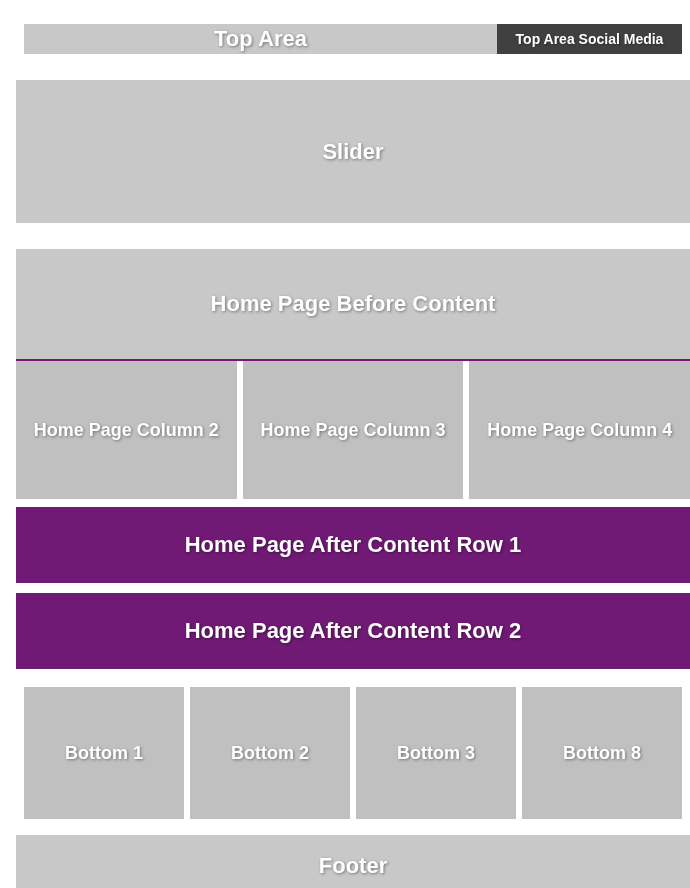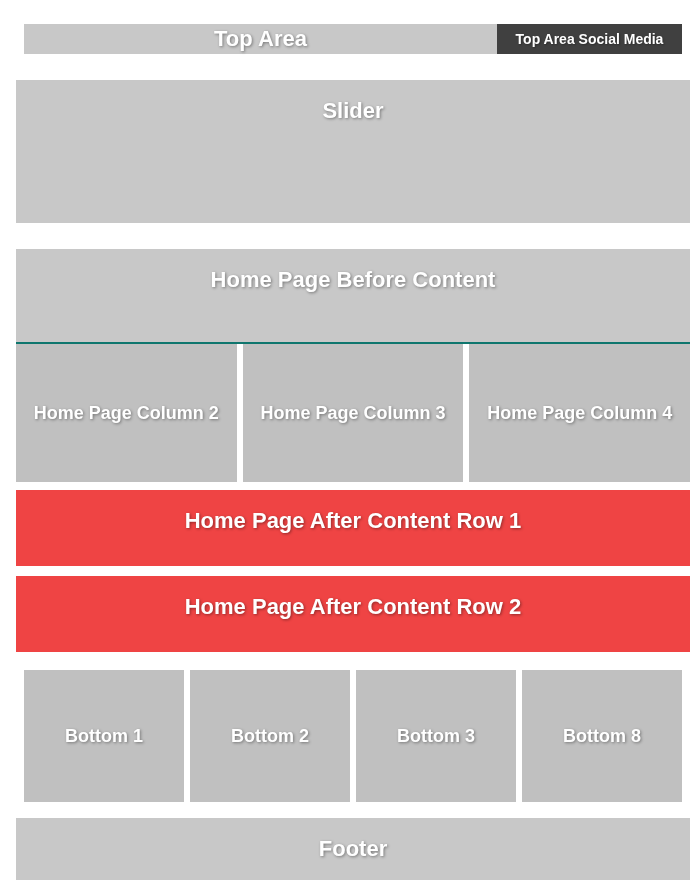--- a/index.html
+++ b/index.html
@@ -10,20 +10,21 @@
 
     body {
       width: 690px;
       background: #ffffff;
       font-family: Arial, sans-serif;
     }
 
     .section {
       background: #c8c8c8;
       display: flex;
+      align-items: center;
       justify-content: center;
       position: relative;
     }
 
     .section-label {
       color: #ffffff;
       font-size: 22px;
       font-weight: bold;
       text-shadow: 1px 1px 3px rgba(0,0,0,0.4);
       text-align: center;
@@ -69,23 +70,23 @@
 
     
     .slider-section {
       height: 145px;
       background: #c8c8c8;
       border-bottom: 2px solid #ffffff;
     }
 
     
     .before-content-section {
-      height: 95px;
-      background: #c8c8c8;
-      border-bottom: 2px solid #0f766e;
+      height: 112px;
+      background: #c8c8c8;
+      border-bottom: 2px solid #701a75;
       margin-top: 8px;
     }
 
     
     .columns-row {
       display: flex;
       flex-direction: row;
       gap: 6px;
       padding: 0 0;
       background: #ffffff;
@@ -106,21 +107,21 @@
       font-size: 18px;
       font-weight: bold;
       text-shadow: 1px 1px 3px rgba(0,0,0,0.4);
       text-align: center;
       padding: 8px;
     }
 
     
     .after-content-row {
       height: 78px;
-      background: #ef4444;
+      background: #701a75;
       border-bottom: 2px solid #ffffff;
       margin-top: 8px;
     }
 
     
     .bottom-columns-row {
       display: flex;
       flex-direction: row;
       gap: 6px;
       background: #ffffff;

